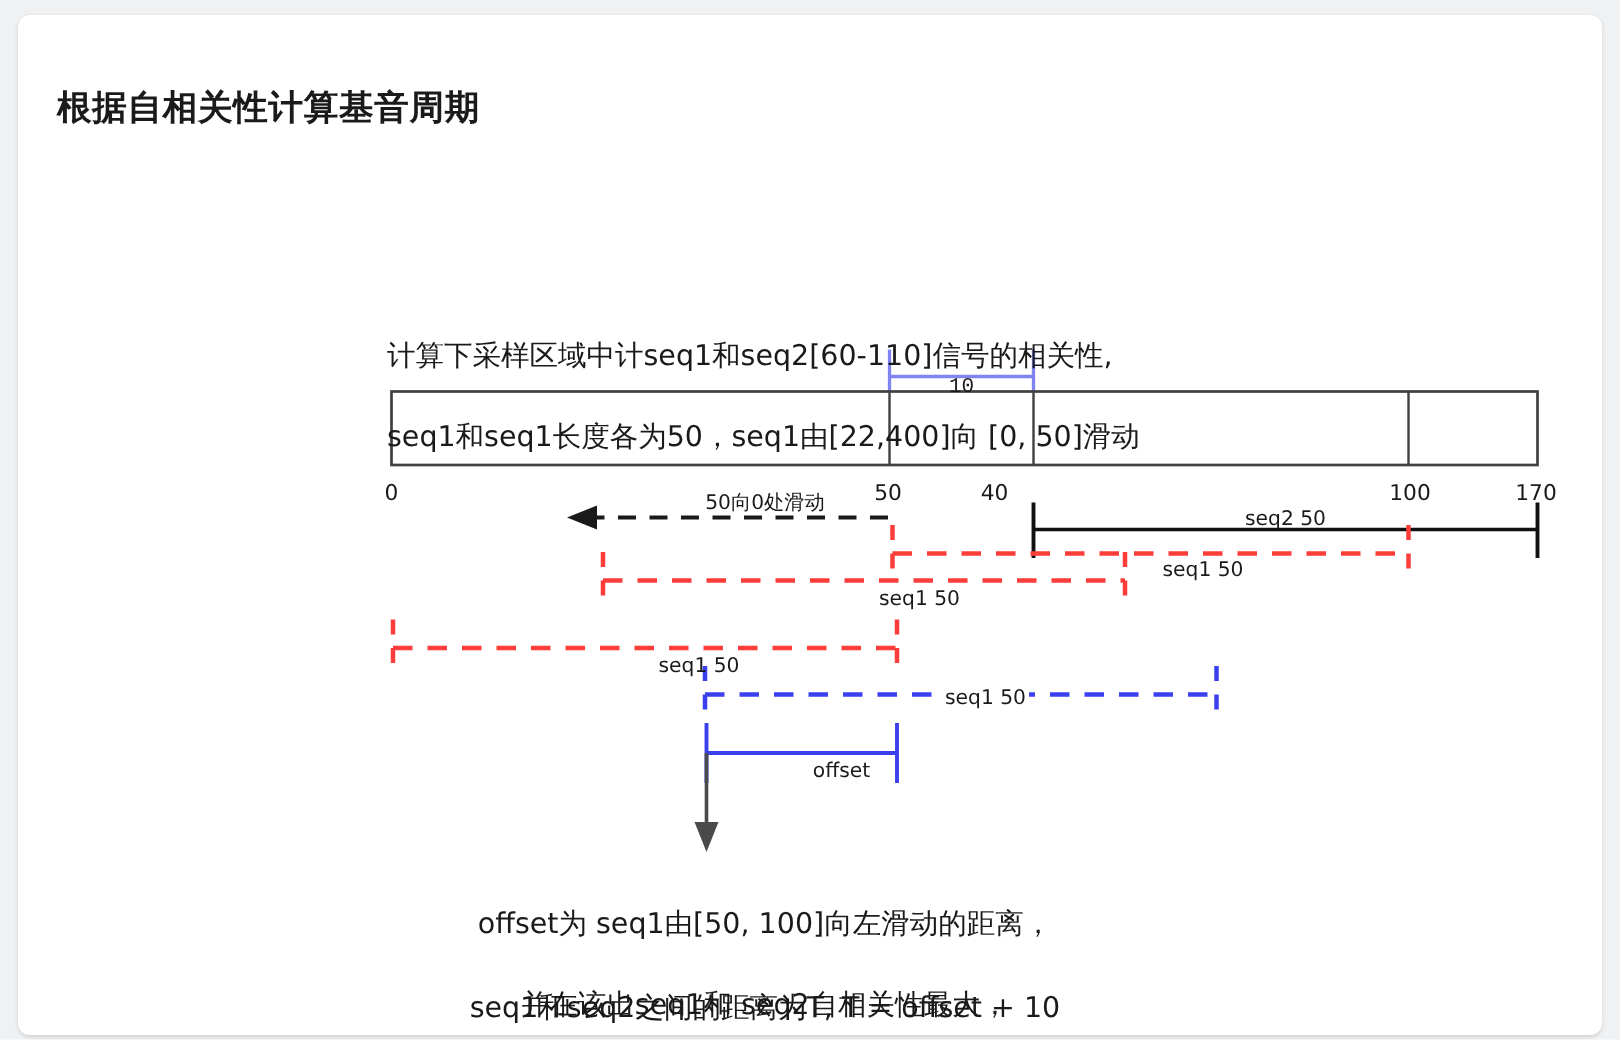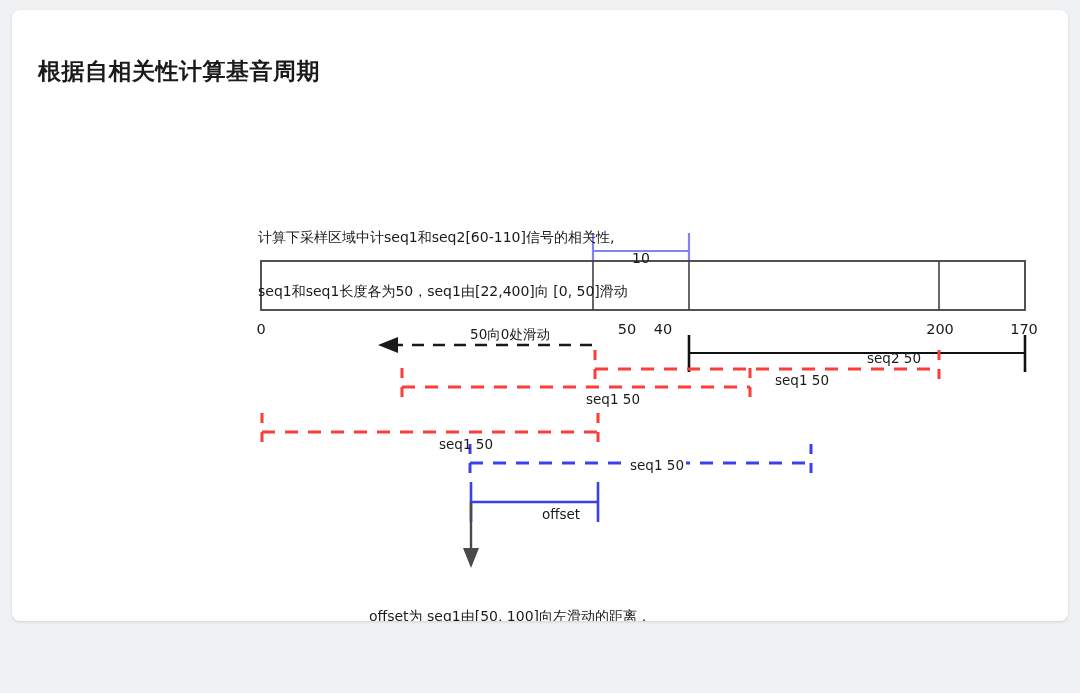--- a/index.html
+++ b/index.html
@@ -4,35 +4,35 @@
 <style>
   html,body{margin:0;padding:0;}
   body{
     width:1080px;height:693px;
     background:#f0f1f3;
     font-family:"DejaVu Sans","Liberation Sans",sans-serif;
     overflow:hidden;
   }
   #page{
     position:absolute;left:12px;top:10px;
-    width:1056px;height:611px;
+    width:1056px;height:680px;
     background:#ffffff;
     border-radius:8px;
     box-shadow:0 1px 3px rgba(0,0,0,0.13);
     overflow:hidden;
   }
   #title{
     position:absolute;left:26px;top:46px;
     font-size:23px;font-weight:bold;color:#1a1a1a;
     letter-spacing:.5px;white-space:nowrap;
   }
   #canvas{position:absolute;left:0;top:0;width:1056px;height:672px;}
   .cap{
     position:absolute;color:#1a1a1a;white-space:pre;
-    font-size:14px;line-height:18px;
+    font-size:19px;line-height:18px;
   }
   .axlbl{
     position:absolute;font-size:14.5px;color:#1a1a1a;
     transform:translateX(-50%);white-space:nowrap;
   }
   .blbl{
     position:absolute;font-size:13.5px;color:#1a1a1a;
     transform:translateX(-50%);white-space:nowrap;
   }
   .blbl-bg{background:#fff;padding:0 2px;}
@@ -105,31 +105,31 @@
       <line x1="459" y1="492" x2="459" y2="546" stroke="#4a4a4a" stroke-width="2.4"></line>
       <polygon points="459,558 451,538 467,538" fill="#4a4a4a"></polygon>
     </g>
   </svg>
 
   <div class="cap" style="left:246px;top:182px;">
     <div>计算下采样区域中计seq1和seq2[60-110]信号的相关性,</div>
     <div>seq1和seq1长度各为50，seq1由[22,400]向 [0, 50]滑动</div>
   </div>
 
-  <div class="blbl" style="left:629px;top:240px;font-size:14px;">10</div>
+  <div class="blbl" style="left:629px;top:240px;font-size:14px;font-family:Liberation Mono, monospace;">10</div>
 
   <div class="axlbl" style="left:249px;top:311px;">0</div>
-  <div class="axlbl" style="left:615px;top:311px;">50</div>
+  <div class="axlbl" style="left:580px;top:311px;">50</div>
   <div class="axlbl" style="left:651px;top:311px;">40</div>
-  <div class="axlbl" style="left:928px;top:311px;">200</div>
+  <div class="axlbl" style="left:928px;top:311px;">100</div>
   <div class="axlbl" style="left:1012px;top:311px;">170</div>
 
   <div class="blbl" style="left:498px;top:316px;">50向0处滑动</div>
 
-  <div class="blbl" style="left:845px;top:340px;margin-left:37px;">seq2 50</div>
+  <div class="blbl" style="left:845px;top:328px;">seq2 50</div>
 
   <div class="blbl" style="left:790px;top:362px;">seq1 50</div>
 
   <div class="blbl" style="left:601px;top:381px;">seq1 50</div>
 
   <div class="blbl" style="left:454px;top:426px;">seq1 50</div>
 
   <div class="blbl blbl-bg" style="left:645px;top:447px;">seq1 50</div>
 
   <div class="blbl" style="left:549px;top:496px;">offset</div>

